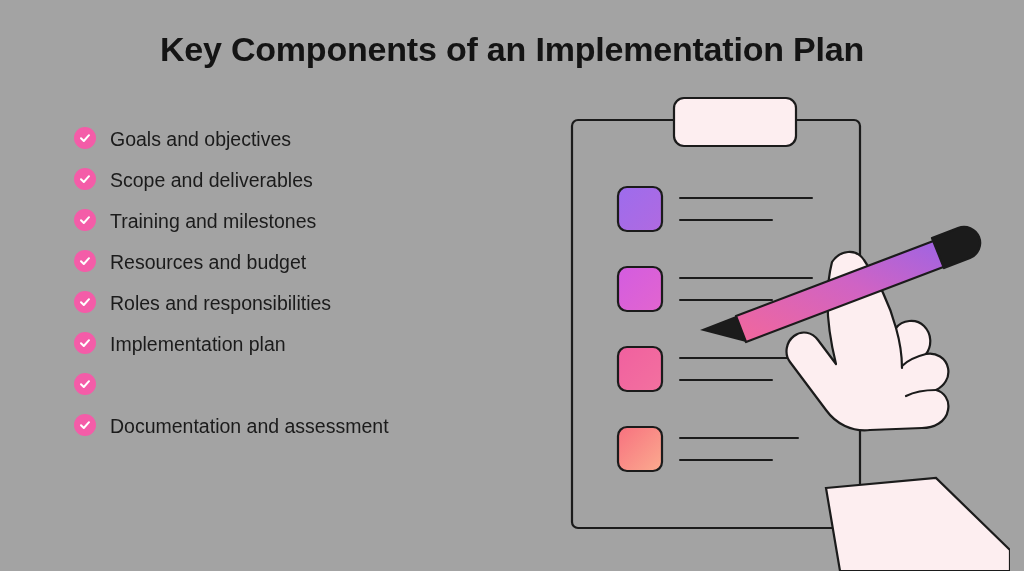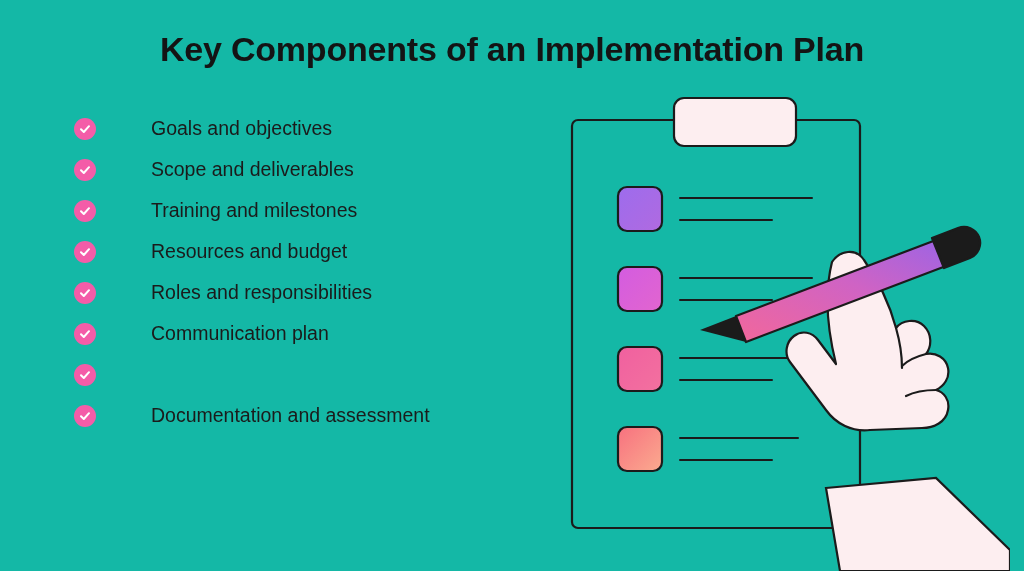--- a/index.html
+++ b/index.html
@@ -10,21 +10,21 @@
     width: 1024px;
     height: 571px;
     background: #fdeef0;
     font-family: "Liberation Sans", sans-serif;
     overflow: hidden;
   }
   .page {
     position: relative;
     width: 1024px;
     height: 571px;
-    background: #14b8a6;
+    background: #a3a3a3;
     box-sizing: border-box;
   }
   .title {
     position: absolute;
     left: 0;
     top: 30px;
     width: 1024px;
     text-align: center;
     font-size: 34px;
     font-weight: bold;
@@ -32,23 +32,22 @@
     letter-spacing: -0.2px;
   }
   .checklist {
     position: absolute;
     left: 74px;
     top: 108px;
     width: 500px;
   }
   .check-item {
     display: flex;
-    align-items: center;
+    align-items: flex-end;
     height: 41px;
-    gap: 41px;
   }
   .check-icon {
     width: 22px;
     height: 22px;
     border-radius: 50%;
     background: #f45ca8;
     display: inline-flex;
     align-items: center;
     justify-content: center;
     flex: 0 0 auto;
@@ -128,21 +127,21 @@
       <span class="check-label">Roles and responsibilities</span>
     </div>
 
 
     <div class="check-item">
       <span class="check-icon">
         <svg width="14" height="14" viewBox="0 0 14 14">
             <path d="M3 7.2 L5.8 10 L11 4.2" fill="none" stroke="#ffffff" stroke-width="2" stroke-linecap="round" stroke-linejoin="round"></path>
           </svg>
       </span>
-      <span class="check-label">Communication plan</span>
+      <span class="check-label">Implementation plan</span>
     </div>
 
 
     <div class="check-item">
       <span class="check-icon">
         <svg width="14" height="14" viewBox="0 0 14 14">
             <path d="M3 7.2 L5.8 10 L11 4.2" fill="none" stroke="#ffffff" stroke-width="2" stroke-linecap="round" stroke-linejoin="round"></path>
           </svg>
       </span>
     </div>

